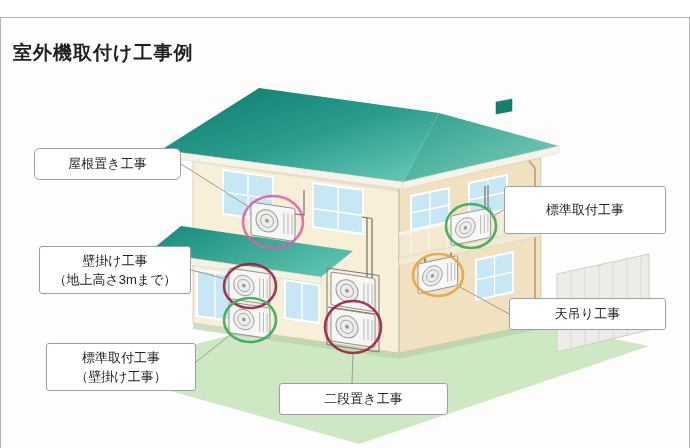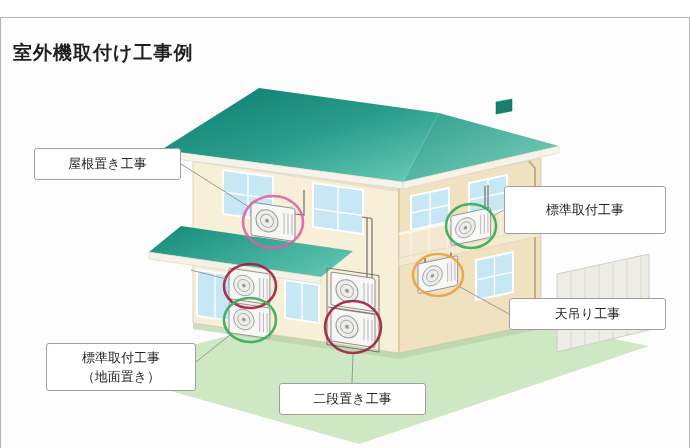--- a/index.html
+++ b/index.html
@@ -13,24 +13,24 @@
     position:absolute; left:12px; top:22px;
     font-size:19px; font-weight:bold; color:#1f1f1f; letter-spacing:1px; z-index:3;
   }
   svg.scene { position:absolute; left:0; top:0; z-index:1; }
   .callout {
     position:absolute; z-index:2;
     background:#ffffff; border:1px solid #9f9f9f; border-radius:3px;
     display:flex; flex-direction:column; align-items:center; justify-content:center;
     font-size:13px; line-height:1.5; color:#222; text-align:center;
   }
-  .co-roof    { left:33px;  top:130px; width:147px; height:32px; }
+  .co-roof    { left:33px;  top:130px; width:147px; height:32px;border-radius:6px; }
   .co-wall    { left:38px;  top:228px; width:152px; height:48px; }
   .co-ground  { left:45px;  top:325px; width:150px; height:48px; }
-  .co-twotier { left:278px; top:365px; width:147px; height:32px; }
+  .co-twotier { left:278px; top:365px; width:169px; height:32px; }
   .co-veranda { left:503px; top:168px; width:162px; height:48px; }
   .co-ceiling { left:508px; top:280px; width:157px; height:32px;align-items:center; }
 </style>
 </head>
 <body>
 
 <div class="frame">
 
   <div class="title">室外機取付け工事例</div>
 
@@ -181,24 +181,28 @@
       <line x1="351" y1="365" x2="352" y2="336"></line>
       <line x1="503" y1="192" x2="492" y2="198"></line>
       <line x1="508" y1="296" x2="459" y2="269"></line>
     </g>
   </svg>
 
   <div class="callout co-roof">
     <span>屋根置き工事</span>
   </div>
 
+  <div class="callout co-wall">
+    <span>壁掛け工事</span>
+    <span>（地上高さ3mまで）</span>
+  </div>
 
   <div class="callout co-ground">
     <span>標準取付工事</span>
-    <span>（地面置き）</span>
+    <span>（壁掛け工事）</span>
   </div>
 
   <div class="callout co-twotier">
     <span>二段置き工事</span>
   </div>
 
   <div class="callout co-veranda">
     <span>標準取付工事</span>
   </div>
 

